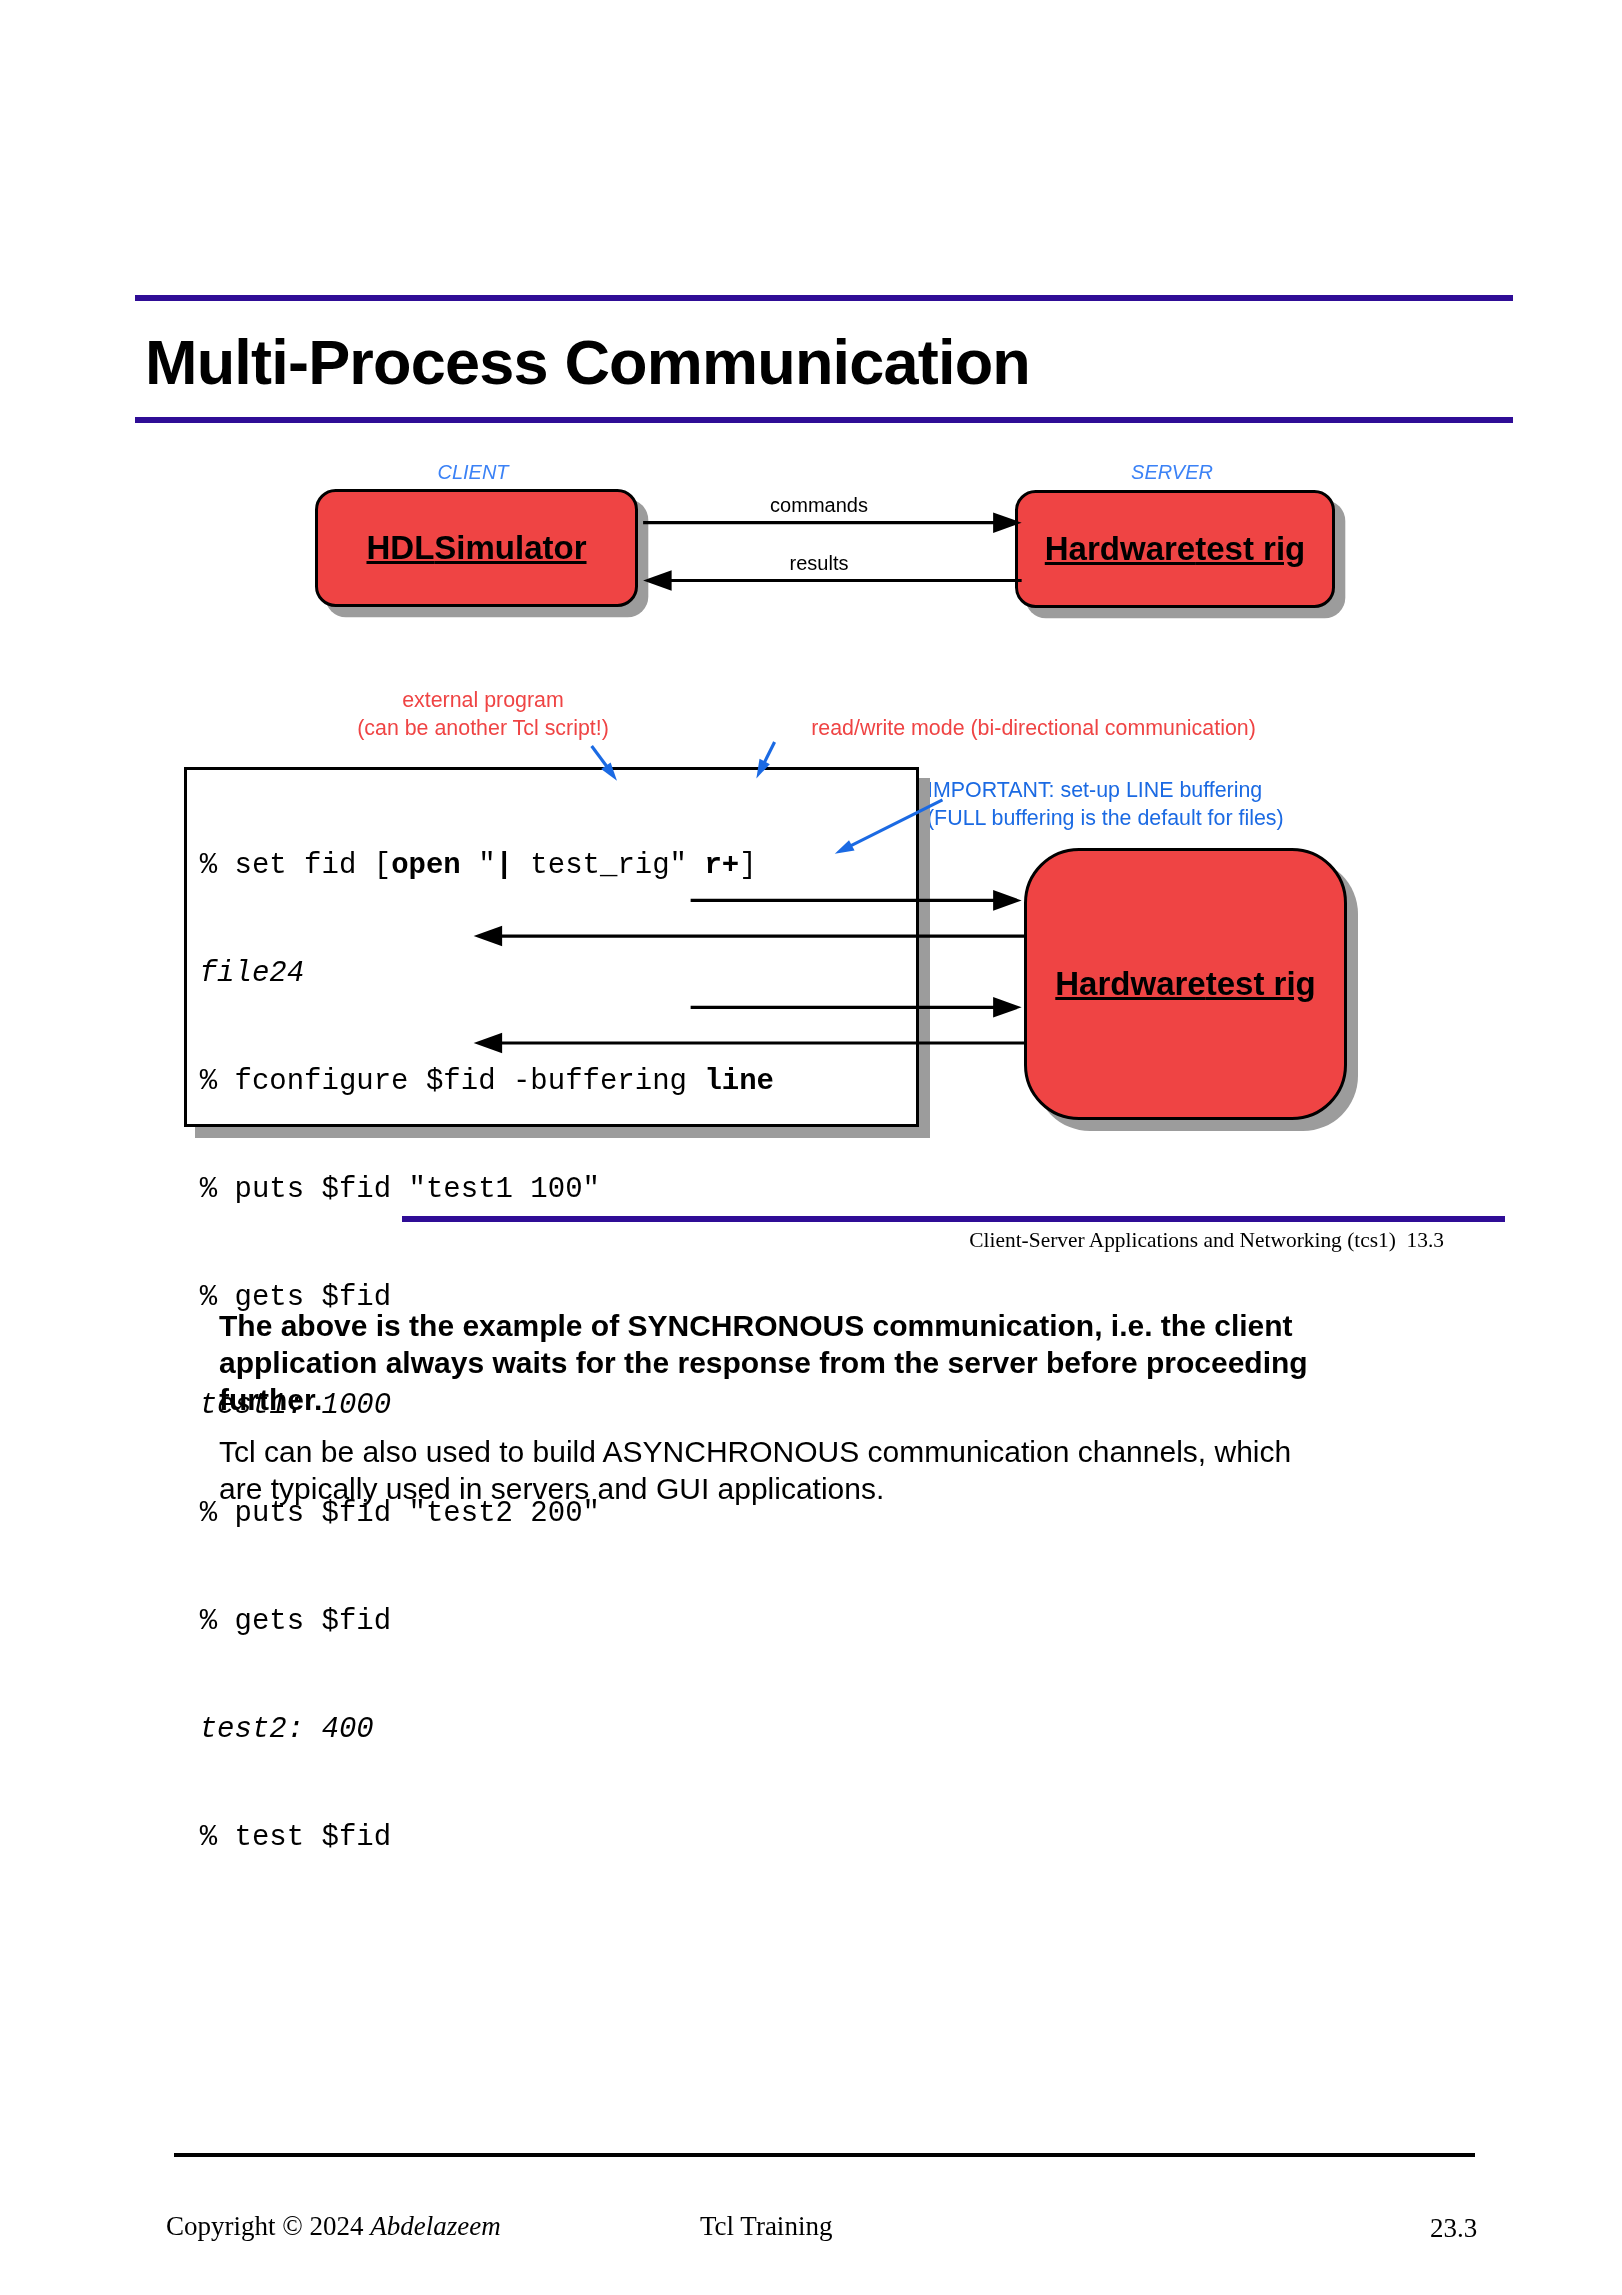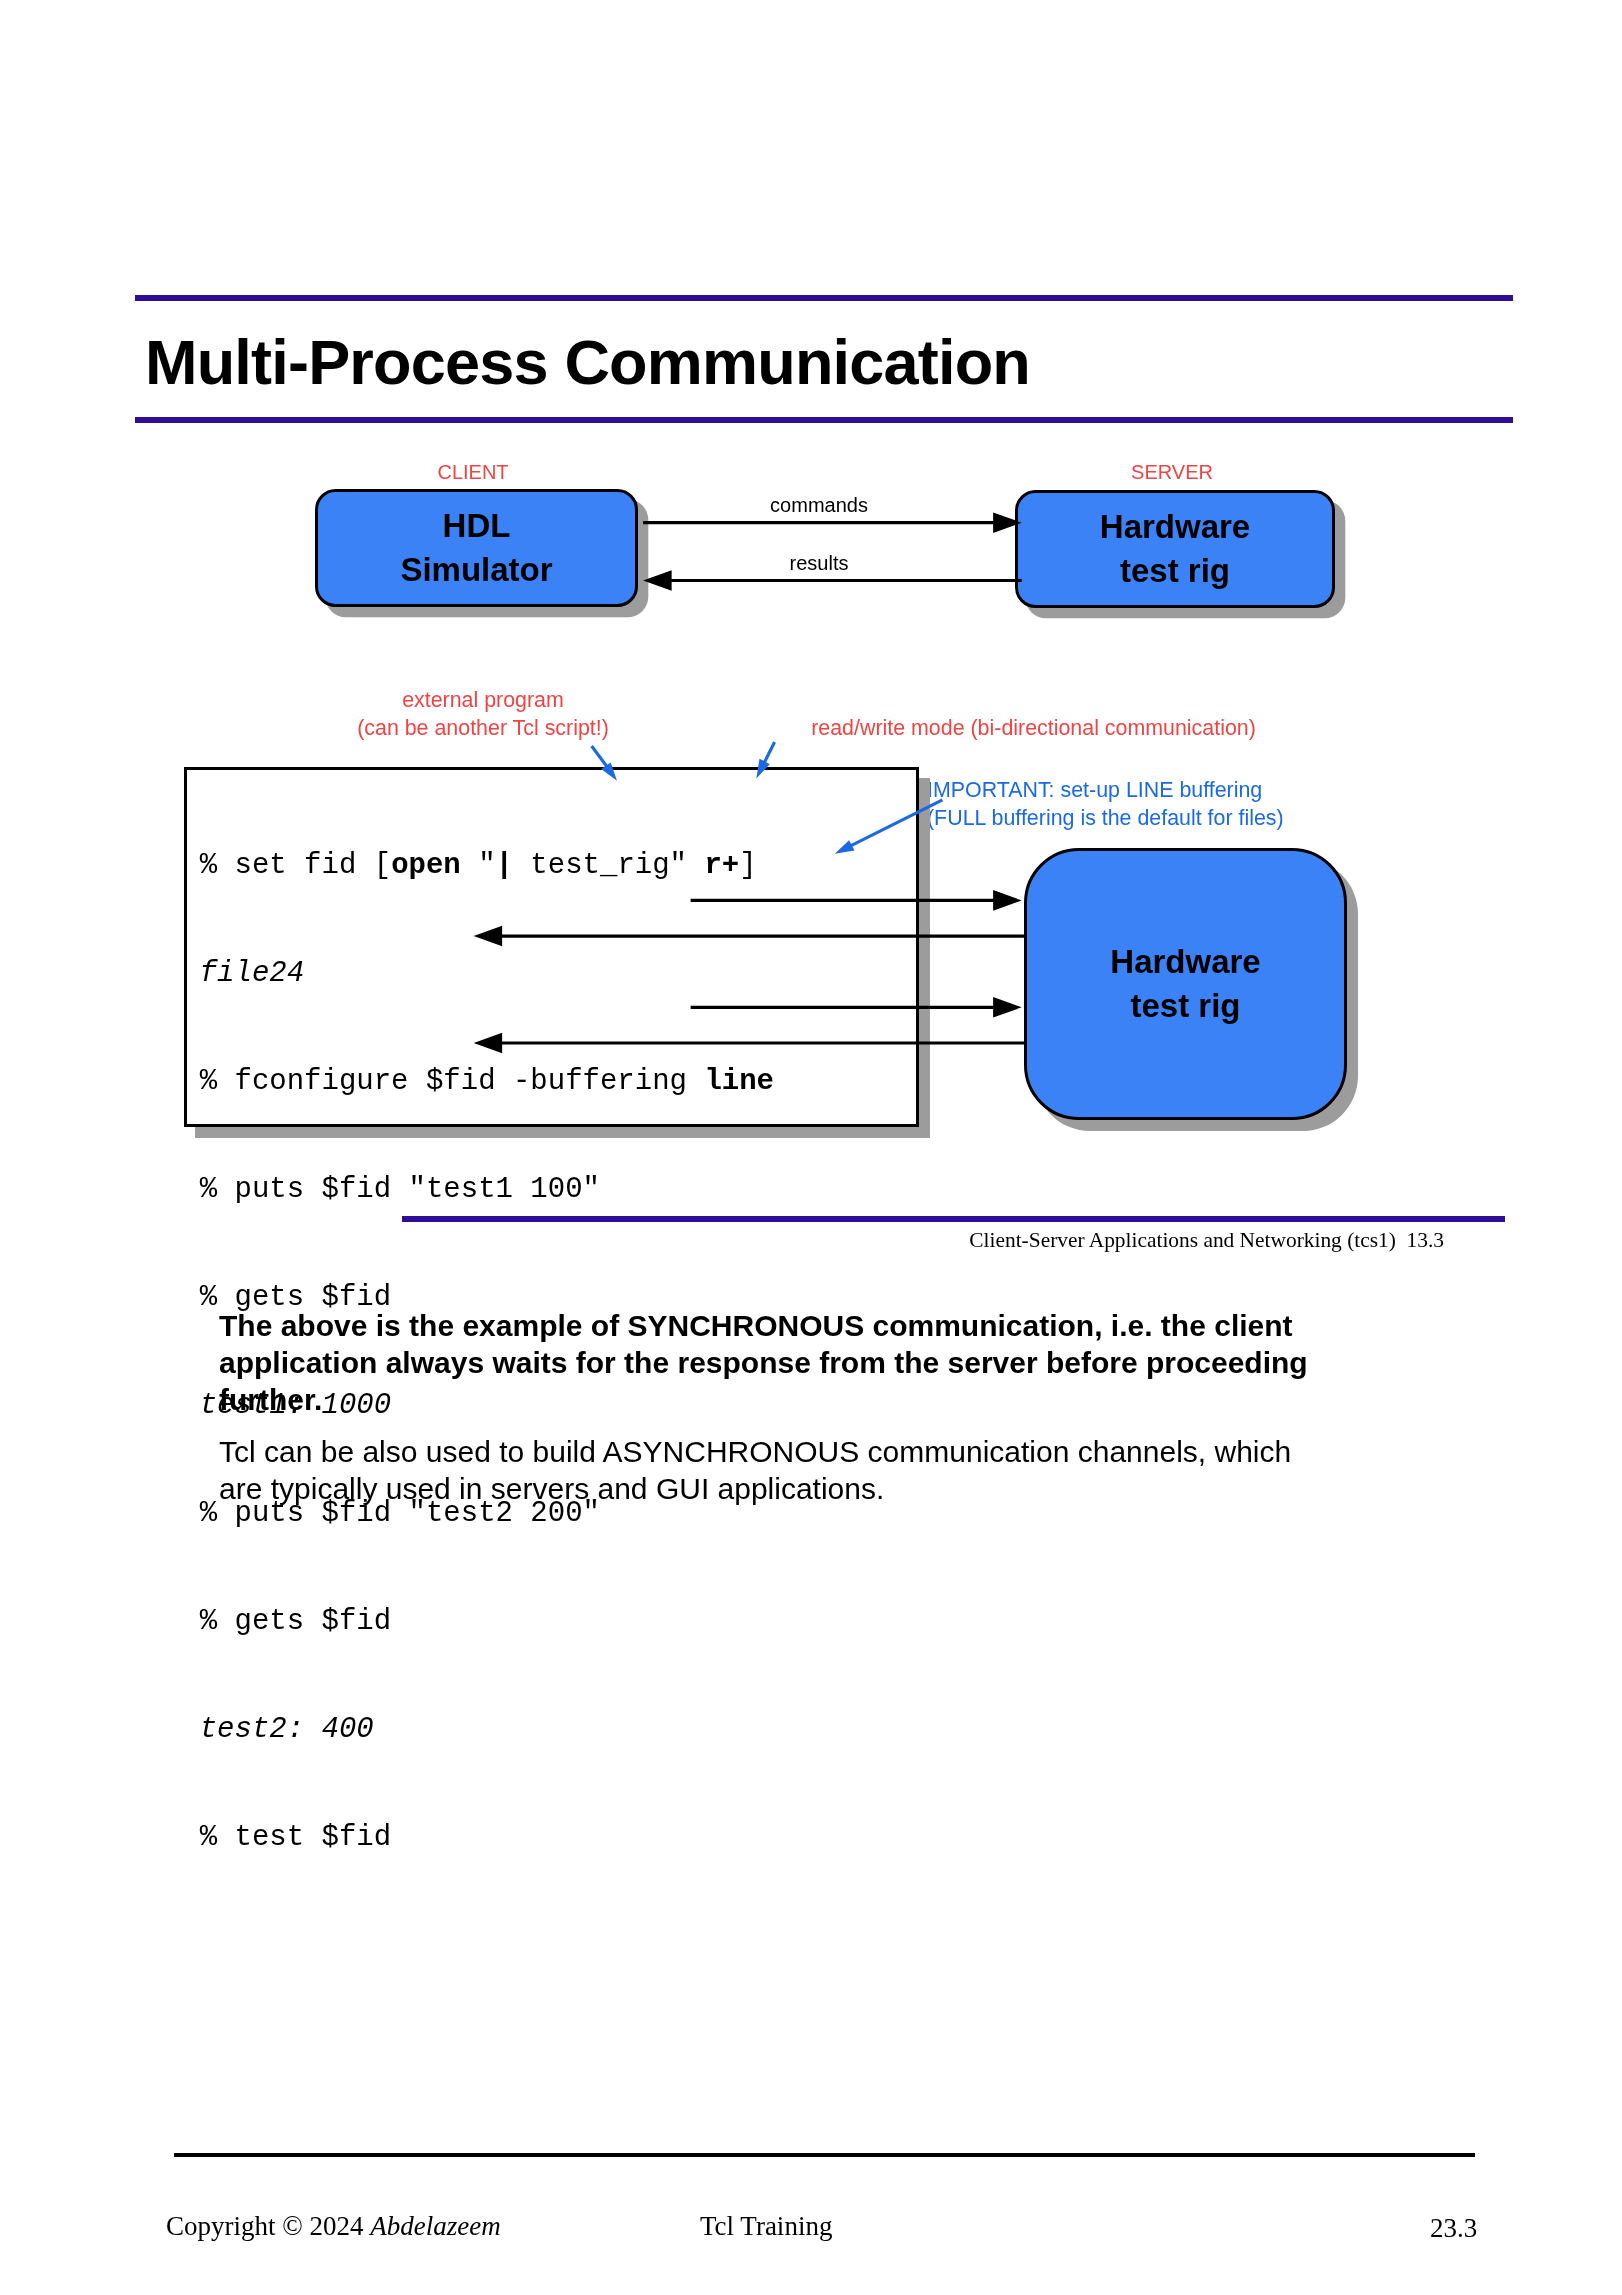--- a/index.html
+++ b/index.html
@@ -1,28 +1,28 @@
 <!DOCTYPE html>
 <html style="font-size:12.7px"><head>
 <meta charset="utf-8">
 <style>
   html,body{margin:0;padding:0;background:#ffffff;}
   .page{position:relative;width:1622px;height:2295px;background:#ffffff;overflow:hidden;
         font-family:"Liberation Sans",sans-serif;color:#000;padding-left:24px;}
   .abs{position:absolute;}
   .hr-purple{background:#2f0d96;height:6.3px;}
   .page-title{font-size:63px;font-weight:bold;line-height:87px;letter-spacing:-0.8px;white-space:nowrap;}
-  .blue{color:#ef4444;}
+  .blue{color:#3b82f6;font-style:italic;}
   .lbl{font-size:20px;text-align:center;}
   .blabel{font-size:21.4px;line-height:28px;text-align:center;color:#ef4444;white-space:pre-line;}
   .blabel-left{font-size:21.4px;line-height:28px;text-align:left;color:#1b6ae3;white-space:pre-line;}
-  .box{background:#3b82f6;border:3.2px solid #000;border-radius:20.6px;
-       box-shadow:10.3px 10.3px 0 0 #9c9c9c;display:flex;flex-direction:column;
+  .box{background:#ef4444;border:3.2px solid #000;border-radius:20.6px;
+       box-shadow:10.3px 10.3px 0 0 #9c9c9c;display:flex;flex-direction:row;
        align-items:center;justify-content:center;text-align:center;
-       font-weight:bold;font-size:33px;line-height:44px;}
+       font-weight:bold;font-size:33px;line-height:44px;text-decoration:underline;}
   .rig{border-radius:55px;box-shadow:11px 11px 0 0 #9c9c9c;}
   .code-box{background:#fff;border:3.2px solid #000;box-shadow:11px 11px 0 0 #9c9c9c;
             padding:6.3px 0 0 12.7px;box-sizing:border-box;
             font-family:"Liberation Mono","DejaVu Sans Mono",monospace;
             font-size:29px;line-height:36px;white-space:pre;}
   .cl{height:36px;}
   .cl .b{font-weight:bold;}
   .it{font-style:italic;}
   .serif{font-family:"Liberation Serif",serif;}
   .caption{font-size:21.4px;text-align:right;white-space:pre;}

